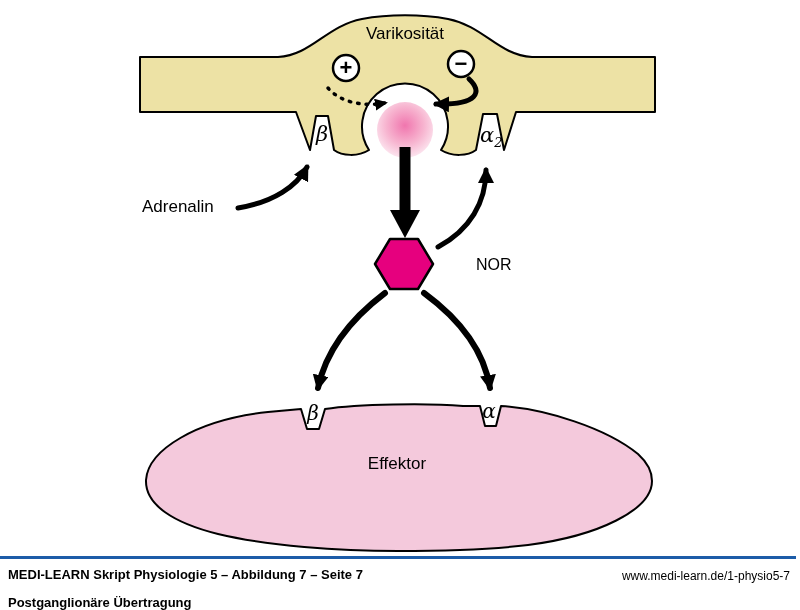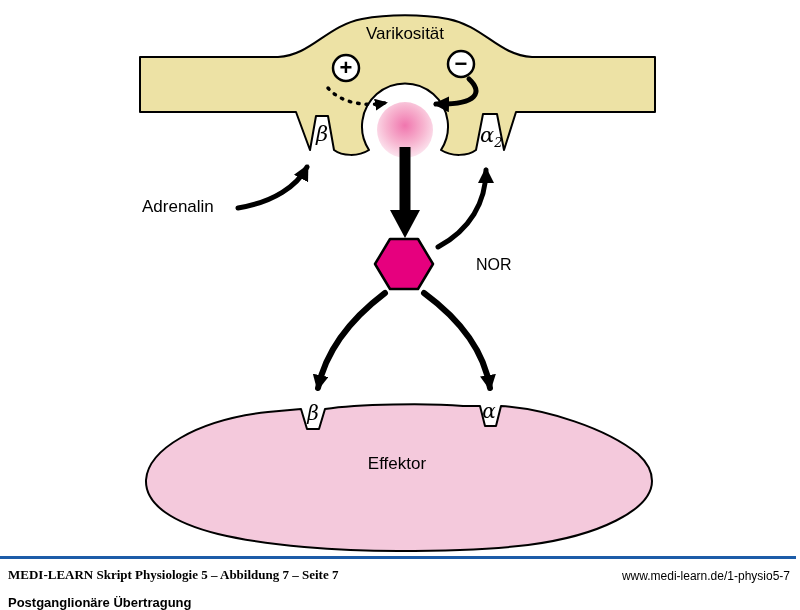--- a/index.html
+++ b/index.html
@@ -6,21 +6,21 @@
   #page{position:relative;width:800px;height:610px;background:#ffffff;overflow:hidden;
         font-family:"Liberation Sans",sans-serif;text-align:right;}
   svg{position:absolute;left:0;top:0;}
   .lbl{font-family:"Liberation Sans",sans-serif;font-size:17px;fill:#000;}
   .lbl-s{font-family:"Liberation Sans",sans-serif;font-size:16px;fill:#000;}
   .greek{font-family:"DejaVu Serif",serif;font-style:italic;font-size:21px;fill:#000;}
   .greek-sm{font-family:"DejaVu Serif",serif;font-style:italic;font-size:20px;fill:#000;}
   .greek-sub{font-family:"DejaVu Serif",serif;font-style:italic;font-size:13px;fill:#000;}
   .sign{font-family:"Liberation Sans",sans-serif;font-size:22px;font-weight:bold;fill:#000;}
   .divider{position:absolute;left:0;top:556px;width:796px;height:3px;background:#1C5CA8;}
-  .foot1{position:absolute;left:8px;top:567px;font-size:13px;font-weight:bold;color:#000;font-family:Liberation Serif, serif;}
+  .foot1{position:absolute;left:8px;top:567px;font-size:13px;font-weight:bold;color:#000;}
   .foot2{position:absolute;left:8px;top:595px;font-size:13px;font-weight:bold;color:#000;}
   .footurl{position:absolute;right:10px;top:569px;font-size:12px;color:#000;}
 </style>
 </head>
 <body>
 
 <div id="page">
 
   <svg width="800" height="556" viewBox="0 0 800 556">
     <defs>

